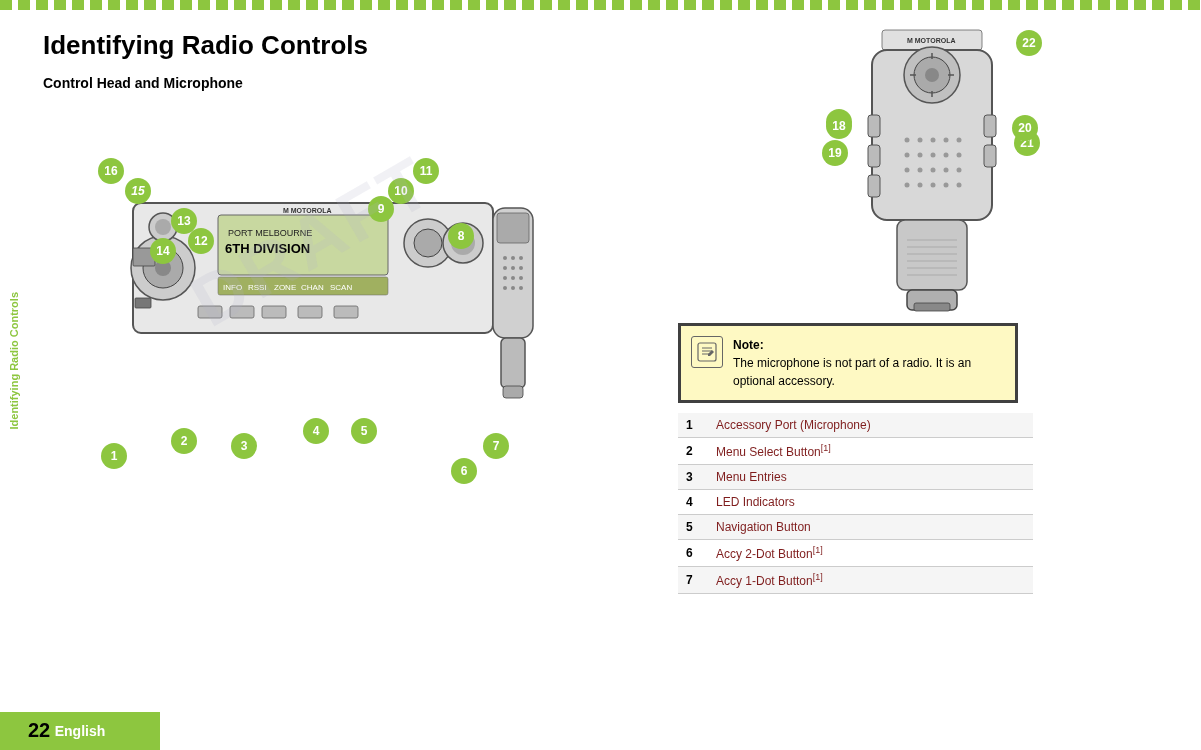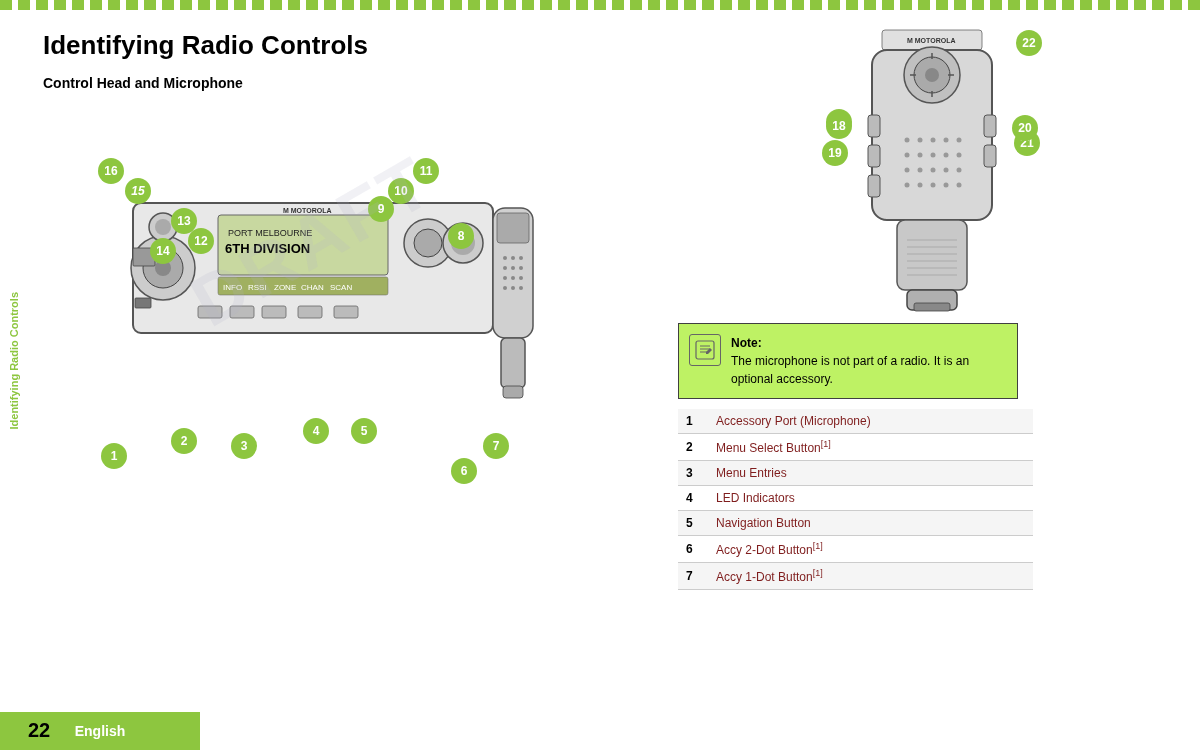--- a/index.html
+++ b/index.html
@@ -39,21 +39,21 @@
       color: #8dc63f;
       font-weight: bold;
       white-space: nowrap;
     }
 
     
     .bottom-bar {
       position: absolute;
       bottom: 0;
       left: 0;
-      width: 200px;
+      width: 160px;
       height: 38px;
       background: #8dc63f;
       display: flex;
       align-items: center;
       justify-content: center;
     }
     .bottom-bar-text {
       color: #fff;
       font-weight: bold;
       font-size: 14px;
@@ -147,24 +147,24 @@
       width: 220px;
       height: 290px;
       margin: 0 auto;
     }
 
     
     .note-box {
       display: flex;
       flex-direction: row;
       align-items: flex-start;
-      border: 1px solid #404040;
+      border: 3px solid #404040;
       padding: 10px;
       margin-top: 8px;
-      background: #bef264;
+      background: #fef9c3;
       width: 340px;
       justify-content: space-between;
     }
     .note-icon {
       width: 32px;
       height: 32px;
       border: 1.5px solid #666;
       border-radius: 3px;
       display: flex;
       align-items: center;

